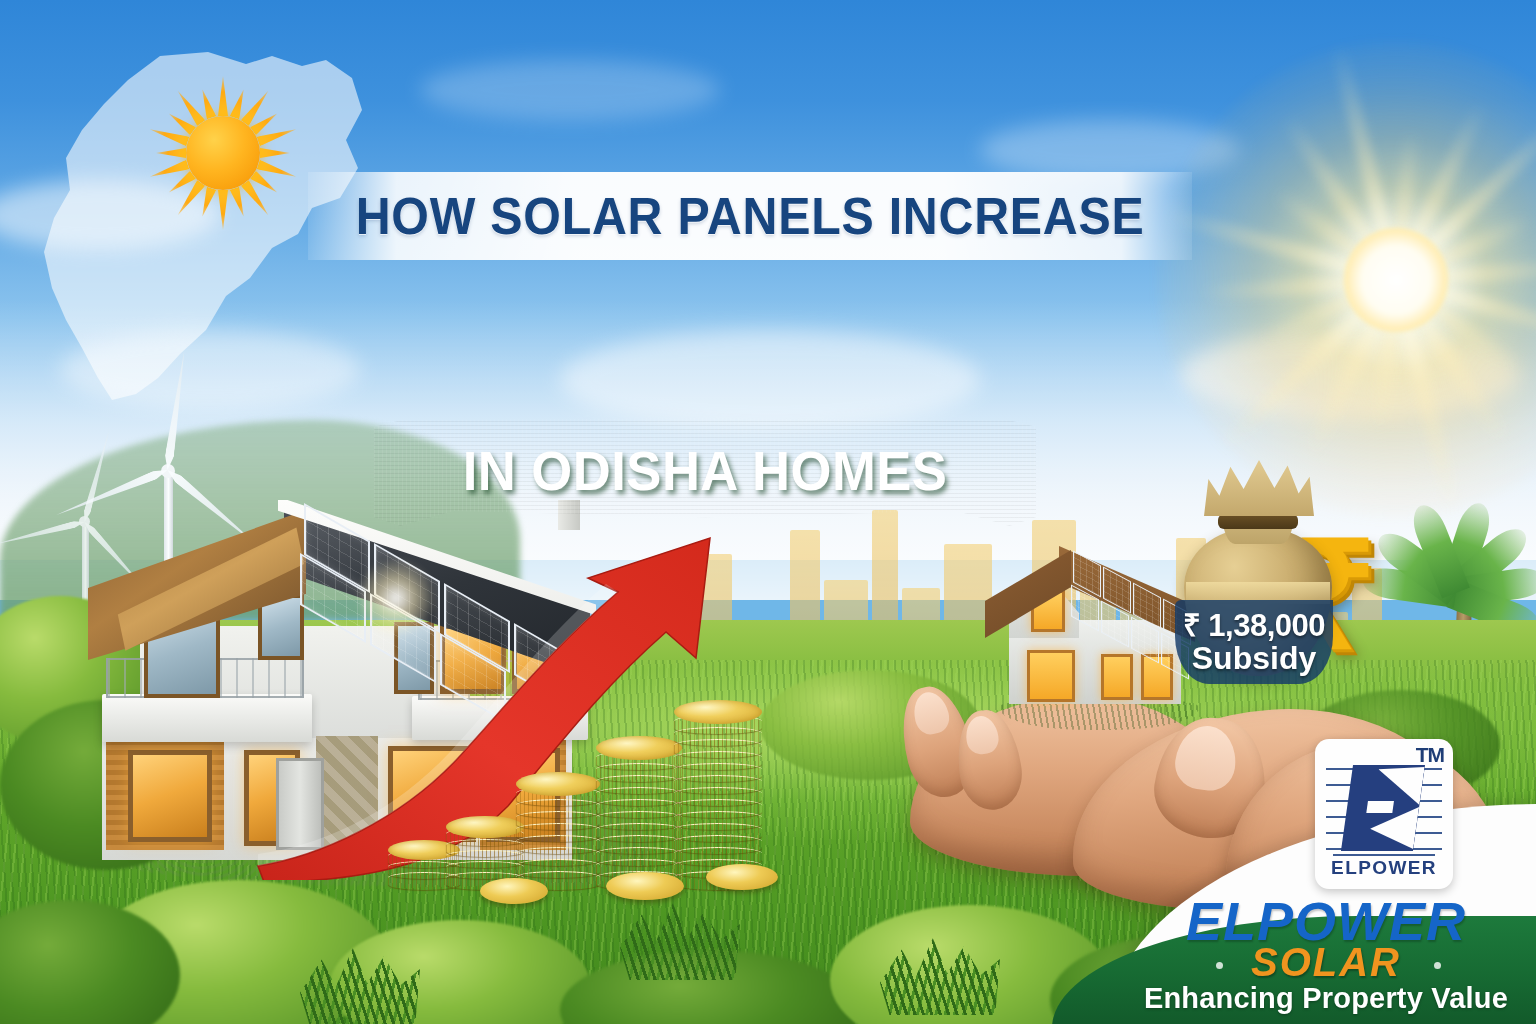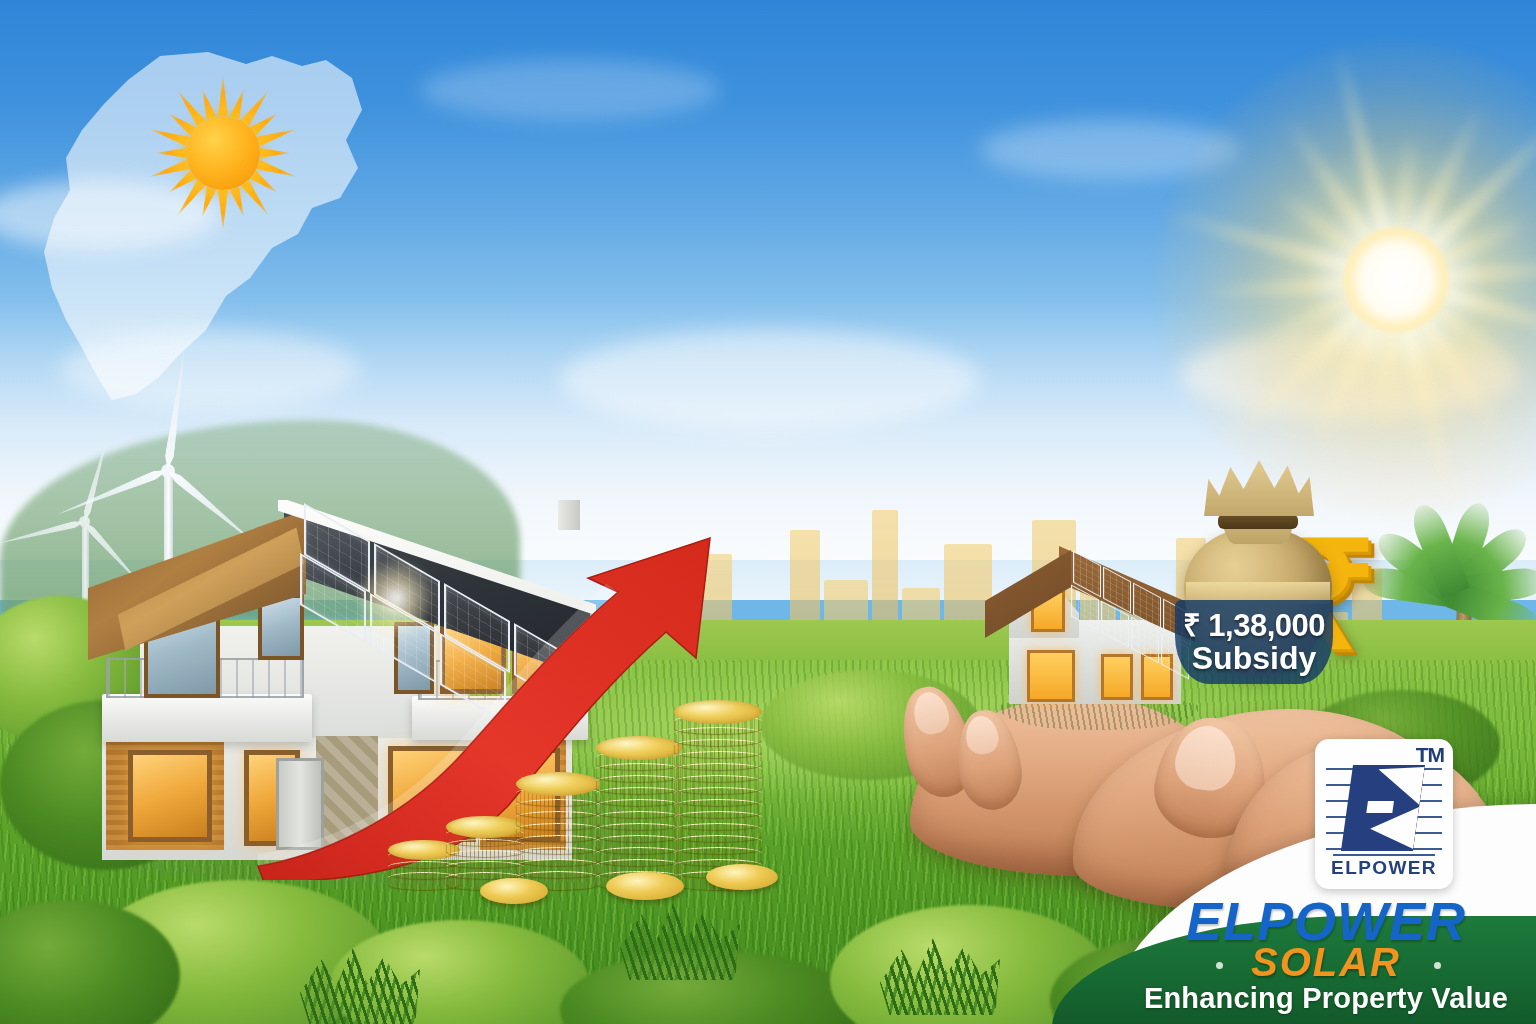--- a/index.html
+++ b/index.html
@@ -787,22 +787,29 @@
     <div class="bag-neck"></div>
     <div class="bag-tie"></div>
     <div class="bag-ruffle"></div>
   </div>
 
   <div class="subsidy-badge">
     <div class="subsidy-amount">₹ 1,38,000</div>
     <div class="subsidy-label">Subsidy</div>
   </div>
 
-
-
+  <div class="head-band">
+    <div class="headline">HOW SOLAR PANELS INCREASE</div>
+  </div>
+
+
+  <div class="ribbon">
+    <div class="ribbon-body"></div>
+    <div class="ribbon-text">IN ODISHA HOMES</div>
+  </div>
 
   <div class="logo-white-curve"></div>
   <div class="logo-green-curve"></div>
 
   <div class="logo-mark">
     <div class="lm-tm">TM</div>
     <div class="lm-lines">
       <div class="lm-line" style="top:0px;"></div>
       <div class="lm-line" style="top:16px;"></div>
       <div class="lm-line" style="top:32px;"></div>

